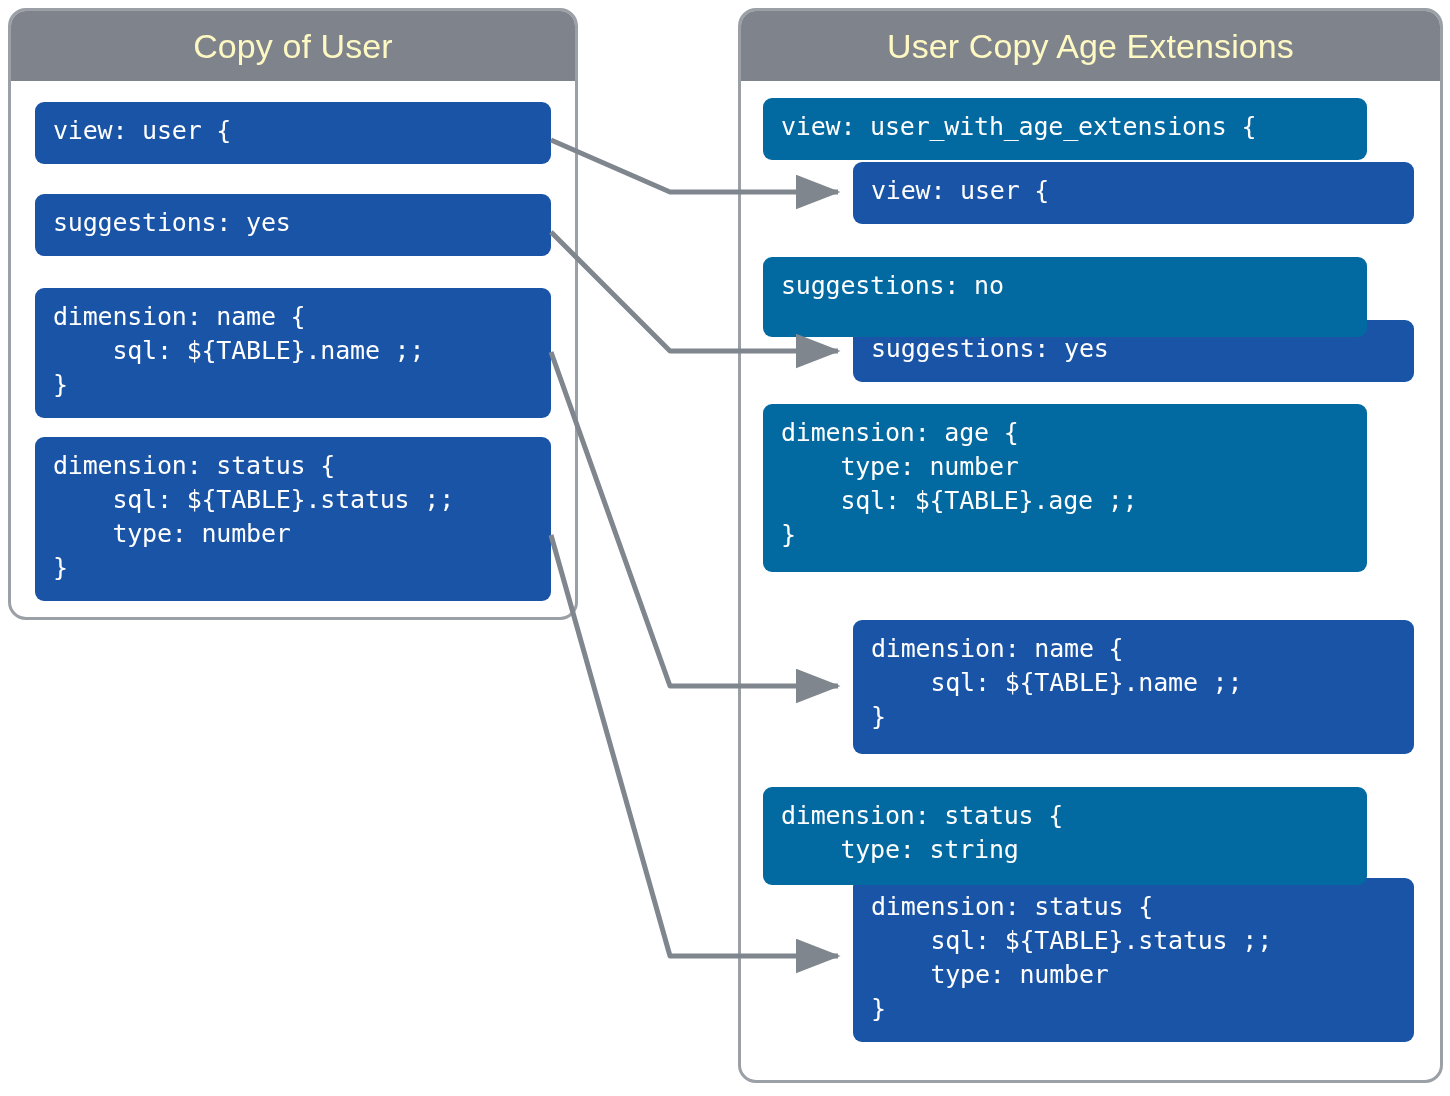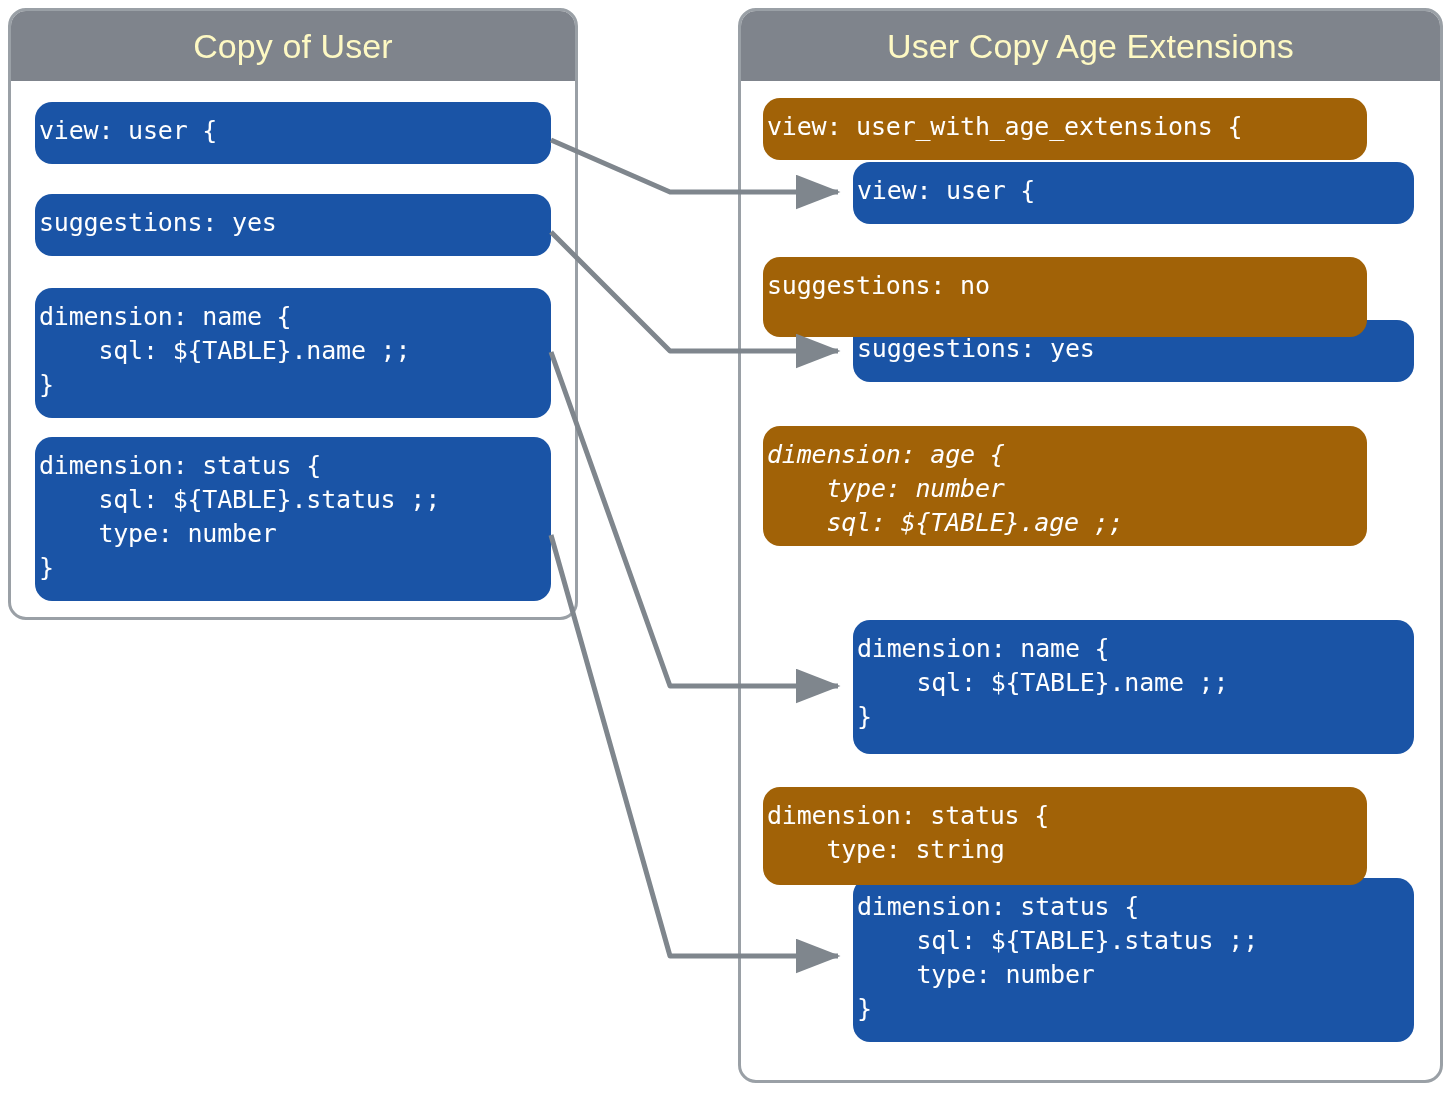--- a/index.html
+++ b/index.html
@@ -53,34 +53,34 @@
   #panel-right {
     left: 738px;
     top: 8px;
     width: 705px;
     height: 1075px;
   }
   
   .code-block {
     position: absolute;
     box-sizing: border-box;
-    border-radius: 17px;
+    border-radius: 9px;
     color: #ffffff;
     font-family: "DejaVu Sans Mono", "Liberation Mono", monospace;
     font-size: 25px;
     line-height: 34px;
     white-space: pre;
-    padding: 12px 14px 12px 4px;
+    padding: 12px 14px 12px 18px;
     letter-spacing: -0.2px;
   }
   .dark {
     background: #1a54a6;
   }
   .light {
-    background: #a16207;
+    background: #0369a1;
   }
   
   .lblock { left: 35px; width: 516px; }
   
   .rb-light { left: 763px; width: 604px; }
   .rb-dark  { left: 853px; width: 561px; }
 
   
   #arrows {
     position: absolute;
@@ -119,21 +119,21 @@
       <span class="panel-title">User Copy Age Extensions</span>
     </div>
   </div>
 
   <div class="code-block dark rb-dark" style="top:162px; height:62px;">view: user {</div>
   <div class="code-block light rb-light" style="top:98px; height:62px;">view: user_with_age_extensions {</div>
 
   <div class="code-block dark rb-dark" style="top:320px; height:62px;">suggestions: yes</div>
   <div class="code-block light rb-light" style="top:257px; height:80px;">suggestions: no</div>
 
-  <div class="code-block light rb-light" style="top:426px; height:120px;font-style:italic;">dimension: age {
+  <div class="code-block light rb-light" style="top:404px; height:168px;">dimension: age {
     type: number
     sql: ${TABLE}.age ;;
 }</div>
 
   <div class="code-block dark rb-dark" style="top:620px; height:134px;">dimension: name {
     sql: ${TABLE}.name ;;
 }</div>
 
   <div class="code-block dark rb-dark" style="top:878px; height:164px;">dimension: status {
     sql: ${TABLE}.status ;;

